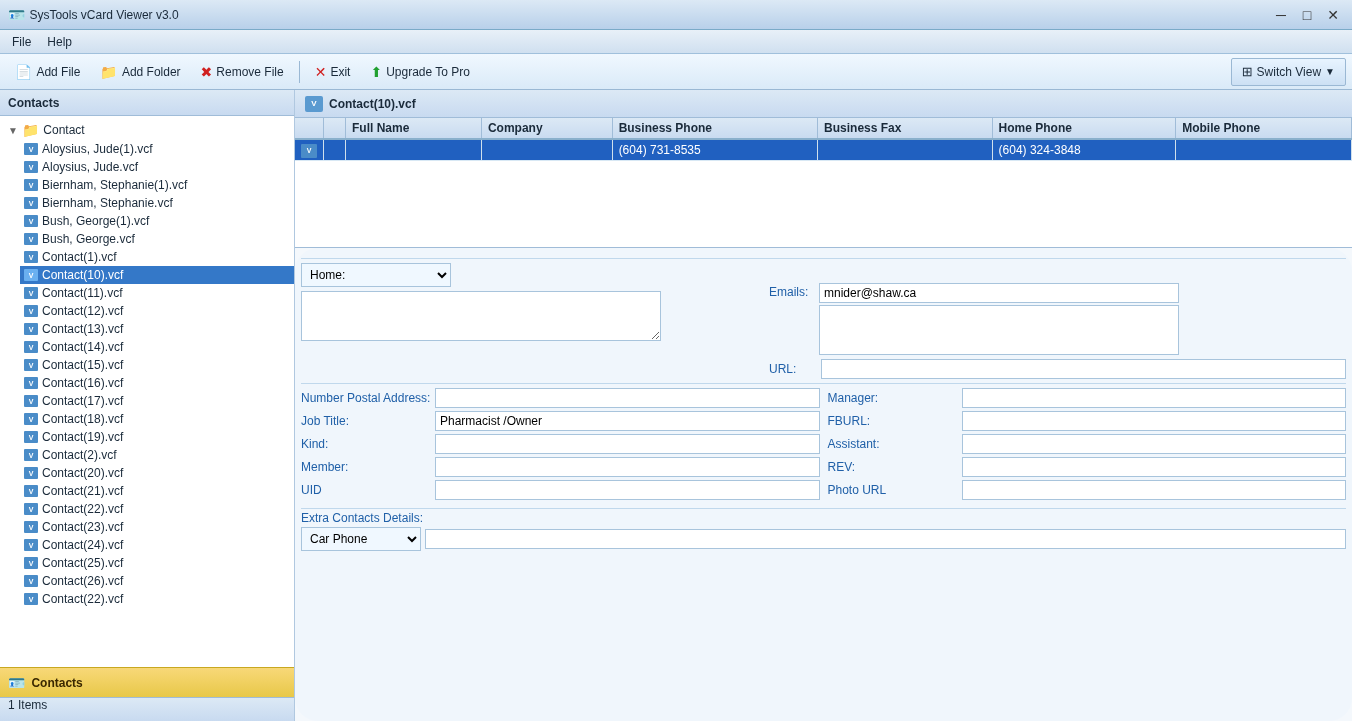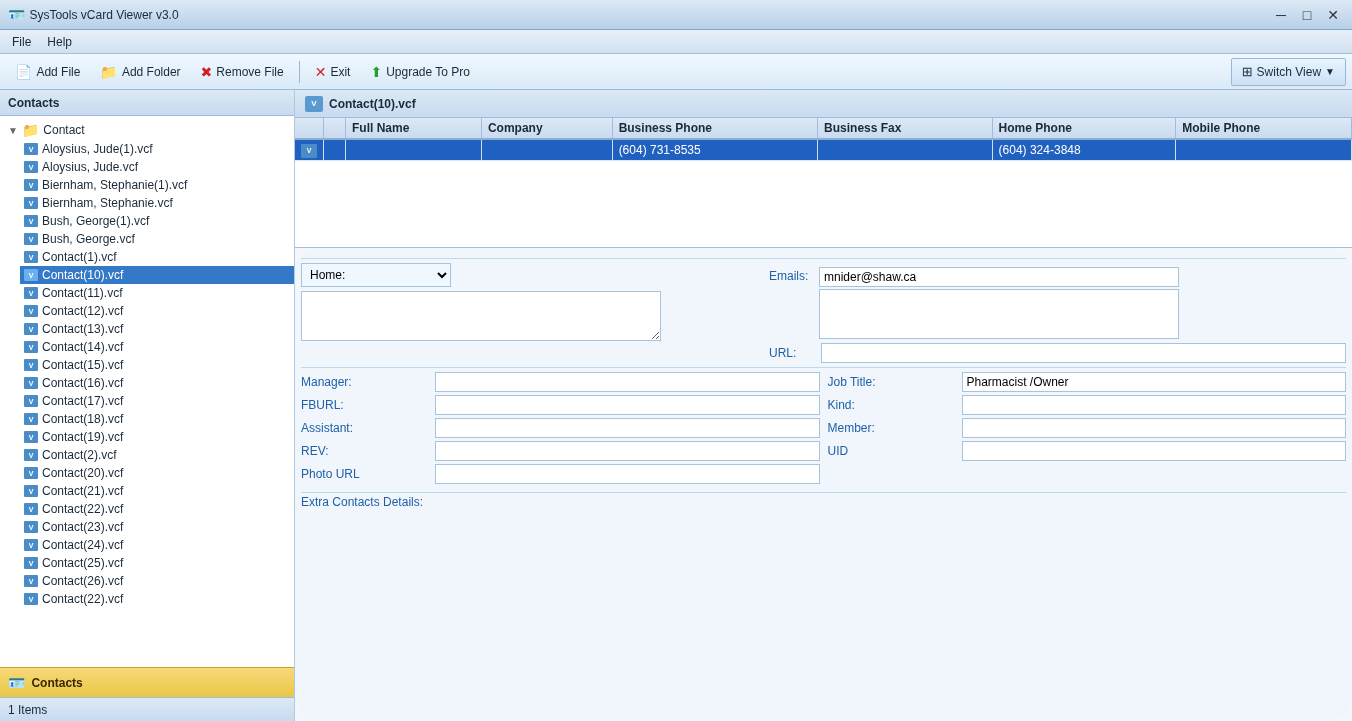--- a/index.html
+++ b/index.html
@@ -111,21 +111,21 @@
       border-top: 1px solid #c8a820;
       display: flex; align-items: center; padding: 0 8px; gap: 6px;
       font-weight: 600; color: #3a2800;
     }
 
     
     #status-bar {
       height: 24px;
       background: linear-gradient(to bottom, #dce9f5, #c8daf0);
       border-top: 1px solid #a0bcd8;
-      display: flex; align-items: center; padding: 0 8px;
+      display: flex; padding: 0 8px;
       color: #1a2a3a;
     }
 
     
     #right-panel {
       flex: 1;
       background: #f4f8fc;
       display: flex;
       flex-direction: column;
       overflow: hidden;
@@ -181,21 +181,21 @@
     }
     .address-left { display: flex; flex-direction: column; gap: 4px; width: 460px; }
 
     .home-select {
       height: 24px; border: 1px solid #a8c4dc; background: #f0f8ff;
       padding: 1px 4px; width: 150px; cursor: pointer;
     }
     .address-box { height: 50px; border: 1px solid #a8c4dc; background: #fff; width: 360px; }
 
     
-    .emails-section { display: flex; align-items: flex-start; gap: 4px; margin-top: 4px; }
+    .emails-section { display: flex; align-items: flex-start; gap: 4px; margin-top: 20px; }
     .emails-label { color: #2060a8; font-weight: 500; padding-top: 2px; }
     .emails-content { display: flex; flex-direction: column; gap: 2px; flex: 1; }
     .email-input { height: 20px; border: 1px solid #a8c4dc; background: #fff; padding: 1px 4px; width: 360px; }
     .email-tall { height: 60px; border: 1px solid #a8c4dc; background: #fff; width: 360px; }
 
     
     .right-fields { display: flex; flex-direction: column; gap: 4px; margin-left: 8px; min-width: 420px; }
     .right-field-row { display: flex; align-items: center; gap: 12px; }
     .right-label { color: #2060a8; font-weight: 500; min-width: 80px; text-align: right; }
     .right-input { flex: 1; height: 20px; border: 1px solid #a8c4dc; background: #fff; padding: 1px 4px; }
@@ -484,20 +484,24 @@
             <div class="right-field-row">
               <span class="right-label" style="min-width:40px;text-align:left;">URL:</span>
               <input type="text" class="right-input" style="width: 340px;">
             </div>
           </div>
         </div>
       </div>
 
       <div class="main-fields">
 
+        <div class="mf-row">
+          <span class="mf-label">Number Postal Address:</span>
+          <input type="text" class="mf-input" style="">
+        </div>
 
         <div class="mf-row">
           <span class="mf-label">Manager:</span>
           <input type="text" class="mf-input" style="">
         </div>
 
         <div class="mf-row">
           <span class="mf-label">Job Title:</span>
           <input type="text" class="mf-input" value="Pharmacist /Owner" style="">
         </div>
@@ -529,16 +533,25 @@
           <input type="text" class="mf-input" style="">
         </div>
         <div class="mf-row">
           <span class="mf-label">Photo URL</span>
           <input type="text" class="mf-input" style="">
         </div>
       </div>
 
       <div class="extra-section">
         <span class="extra-label">Extra Contacts Details:</span>
+        <div class="extra-row">
+          <select class="home-select" style="width:120px;">
+            <option>Car Phone</option>
+            <option>Pager</option>
+            <option>ISDN</option>
+            <option>Other</option>
+          </select>
+          <input type="text" class="mf-input" style="width: 350px;">
+        </div>
       </div>
     </div>
   </div>
 </div>
 
 </body></html>

